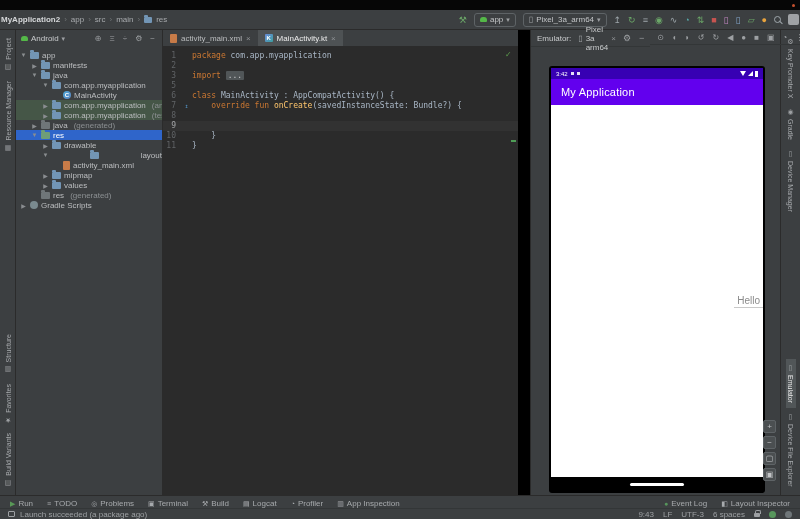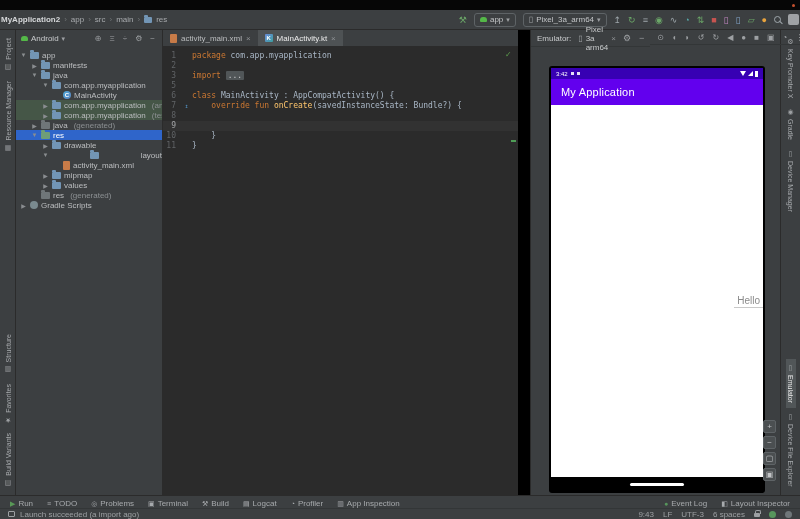--- a/index.html
+++ b/index.html
@@ -510,21 +510,21 @@
         <div class="tw-item">
           <span class="twic">◧</span>
           <span>Layout Inspector</span>
         </div>
       </div>
   </div>
 
   <div class="statusbar">
     <div class="sb-left">
       <span class="sb-win"></span>
-      <span>Launch succeeded (a import ago)</span>
+      <span>Launch succeeded (a package ago)</span>
     </div>
     <div class="sb-right">
       <span>9:43</span>
       <span>LF</span>
       <span>UTF-3</span>
       <span>6 spaces</span>
       <span class="lock"></span>
       <span class="sb-circle green"></span>
       <span class="sb-circle"></span>
     </div>

